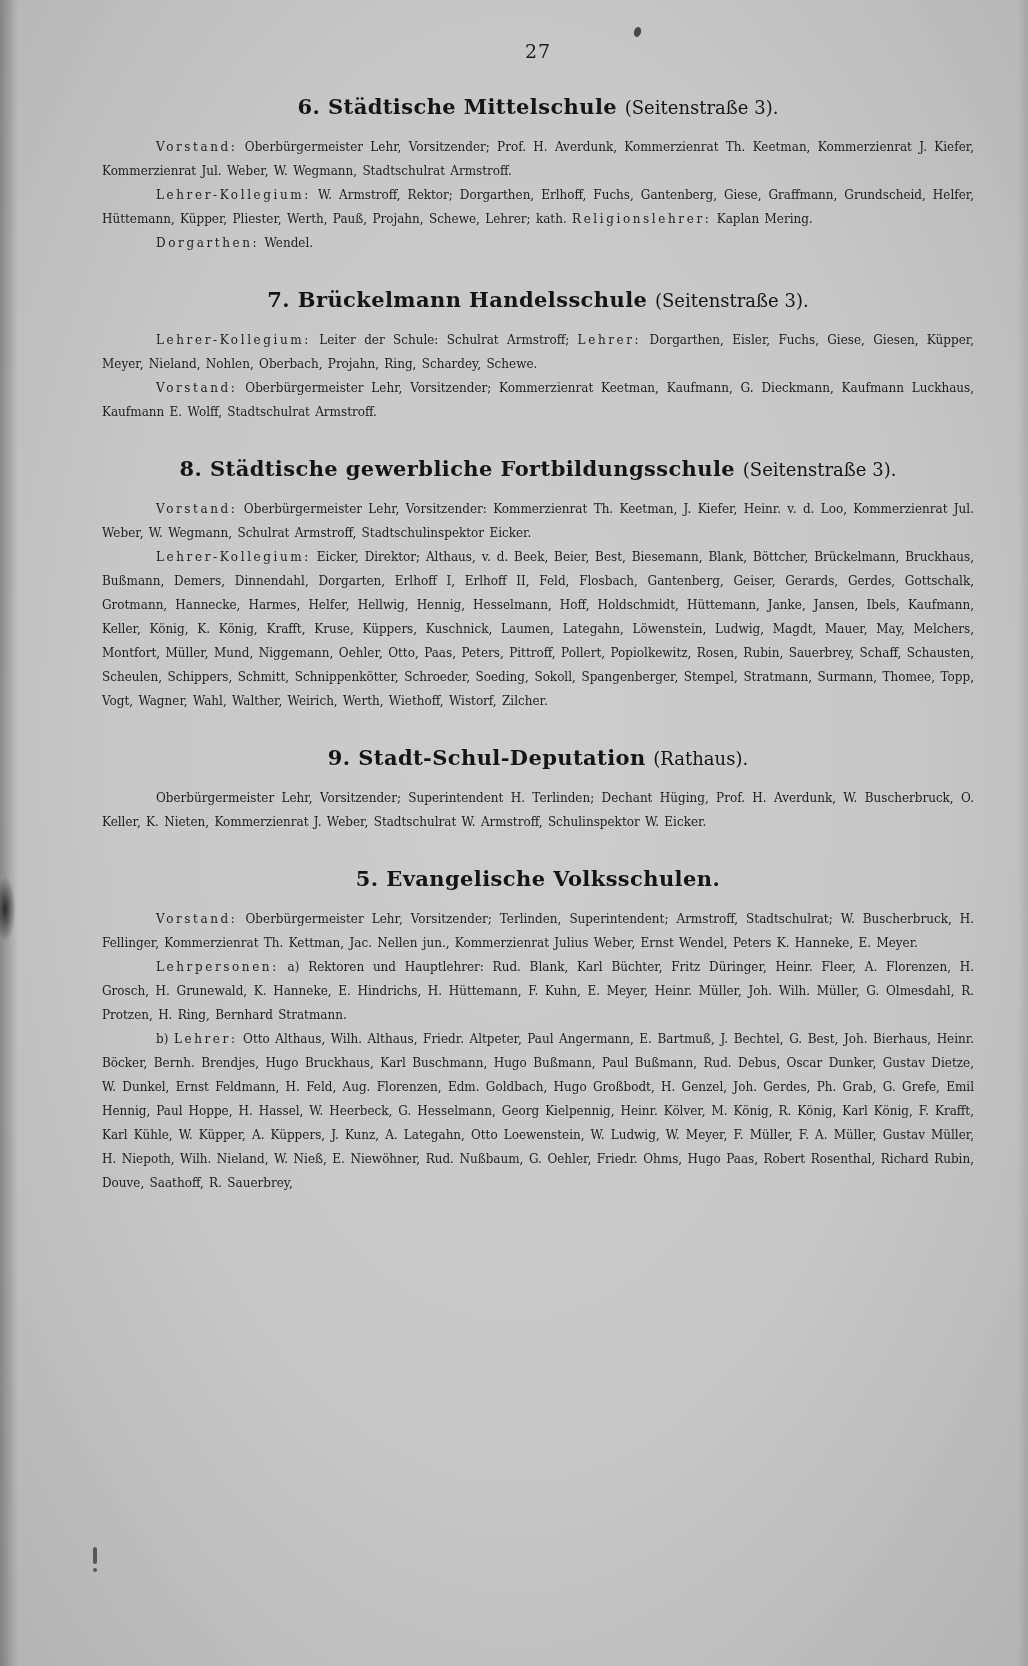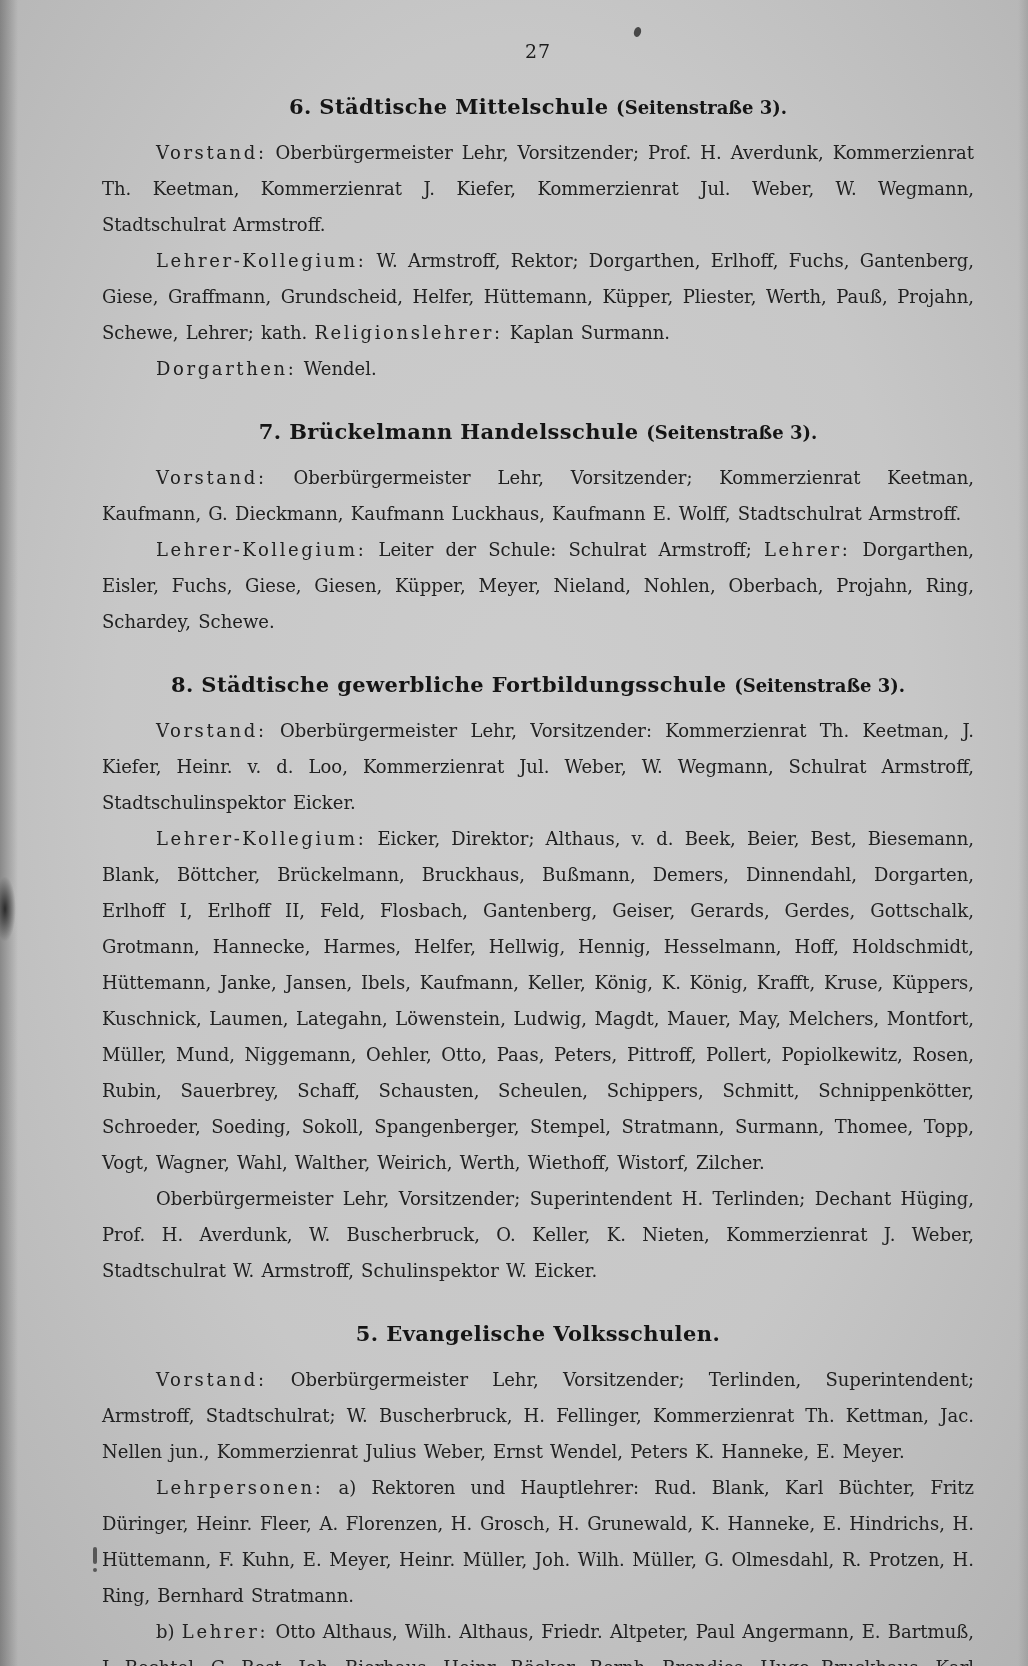--- a/index.html
+++ b/index.html
@@ -40,24 +40,24 @@
   .mark-bottom::after {
     content: ""; position: absolute; left: 0; top: 21px; width: 4px; height: 4px;
     border-radius: 50%; background: rgba(45,45,45,0.7);
   }
   .content { position: relative; padding: 40px 54px 0 54px; }
   .pagenum { text-align: center; font-size: 19px; letter-spacing: 1px; color: #1c1c1c; }
   .heading {
     text-align: center; font-weight: bold; font-size: 21px;
     margin: 32px 0 16px; color: #151515; letter-spacing: 0.4px;
   }
-  .heading .hsuffix { font-weight: bold; font-size: 18px; letter-spacing: 0; }
+  .heading .hsuffix { font-weight: normal; font-size: 18px; letter-spacing: 0; }
   .para {
     margin: 0; text-align: justify; text-indent: 54px;
-    font-size: 18px; line-height: 36px; word-spacing: 1.5px;
+    font-size: 12px; line-height: 24px; word-spacing: 1.5px;
   }
   .sperr { letter-spacing: 2.6px; }
 </style>
 </head>
 <body>
 
 <div class="page">
   <div class="edge-left"></div>
   <div class="edge-right"></div>
   <div class="blob"></div>
@@ -67,45 +67,50 @@
   <div class="content">
     <div class="pagenum">27</div>
 
     <section>
       <h2 class="heading">
         <span class="hnum">6.</span>
         <span class="htitle">Städtische Mittelschule</span>
         <span class="hsuffix">(Seitenstraße 3).</span>
       </h2>
       <p class="para"><span class="sperr">Vorstand:</span><span> Oberbürgermeister Lehr, Vorsitzender; Prof. H. Averdunk, Kommerzienrat Th. Keetman, Kommerzienrat J. Kiefer, Kommerzienrat Jul. Weber, W. Wegmann, Stadtschulrat Armstroff.</span></p>
-      <p class="para"><span class="sperr">Lehrer-Kollegium:</span><span> W. Armstroff, Rektor; Dorgarthen, Erlhoff, Fuchs, Gantenberg, Giese, Graffmann, Grundscheid, Helfer, Hüttemann, Küpper, Pliester, Werth, Pauß, Projahn, Schewe, Lehrer; kath. </span><span class="sperr">Religionslehrer:</span><span> Kaplan Surmann.</span></p>
+      <p class="para"><span class="sperr">Lehrer-Kollegium:</span><span> W. Armstroff, Rektor; Dorgarthen, Erlhoff, Fuchs, Gantenberg, Giese, Graffmann, Grundscheid, Helfer, Hüttemann, Küpper, Pliester, Werth, Pauß, Projahn, Schewe, Lehrer; kath. </span><span class="sperr">Religionslehrer:</span><span> Kaplan Mering.</span></p>
       <p class="para"><span class="sperr">Dorgarthen:</span><span> Wendel.</span></p>
     </section>
 
     <section>
       <h2 class="heading">
         <span class="hnum">7.</span>
         <span class="htitle">Brückelmann Handelsschule</span>
         <span class="hsuffix">(Seitenstraße 3).</span>
       </h2>
+      <p class="para"><span class="sperr">Lehrer-Kollegium:</span><span> Leiter der Schule: Schulrat Armstroff; </span><span class="sperr">Lehrer:</span><span> Dorgarthen, Eisler, Fuchs, Giese, Giesen, Küpper, Meyer, Nieland, Nohlen, Oberbach, Projahn, Ring, Schardey, Schewe.</span></p>
       <p class="para"><span class="sperr">Vorstand:</span><span> Oberbürgermeister Lehr, Vorsitzender; Kommerzienrat Keetman, Kaufmann, G. Dieckmann, Kaufmann Luckhaus, Kaufmann E. Wolff, Stadtschulrat Armstroff.</span></p>
-      <p class="para"><span class="sperr">Lehrer-Kollegium:</span><span> Leiter der Schule: Schulrat Armstroff; </span><span class="sperr">Lehrer:</span><span> Dorgarthen, Eisler, Fuchs, Giese, Giesen, Küpper, Meyer, Nieland, Nohlen, Oberbach, Projahn, Ring, Schardey, Schewe.</span></p>
     </section>
 
     <section>
       <h2 class="heading">
         <span class="hnum">8.</span>
         <span class="htitle">Städtische gewerbliche Fortbildungsschule</span>
         <span class="hsuffix">(Seitenstraße 3).</span>
       </h2>
       <p class="para"><span class="sperr">Vorstand:</span><span> Oberbürgermeister Lehr, Vorsitzender: Kommerzienrat Th. Keetman, J. Kiefer, Heinr. v. d. Loo, Kommerzienrat Jul. Weber, W. Wegmann, Schulrat Armstroff, Stadtschulinspektor Eicker.</span></p>
       <p class="para"><span class="sperr">Lehrer-Kollegium:</span><span> Eicker, Direktor; Althaus, v. d. Beek, Beier, Best, Biesemann, Blank, Böttcher, Brückelmann, Bruckhaus, Bußmann, Demers, Dinnendahl, Dorgarten, Erlhoff I, Erlhoff II, Feld, Flosbach, Gantenberg, Geiser, Gerards, Gerdes, Gottschalk, Grotmann, Hannecke, Harmes, Helfer, Hellwig, Hennig, Hesselmann, Hoff, Holdschmidt, Hüttemann, Janke, Jansen, Ibels, Kaufmann, Keller, König, K. König, Krafft, Kruse, Küppers, Kuschnick, Laumen, Lategahn, Löwenstein, Ludwig, Magdt, Mauer, May, Melchers, Montfort, Müller, Mund, Niggemann, Oehler, Otto, Paas, Peters, Pittroff, Pollert, Popiolkewitz, Rosen, Rubin, Sauerbrey, Schaff, Schausten, Scheulen, Schippers, Schmitt, Schnippenkötter, Schroeder, Soeding, Sokoll, Spangenberger, Stempel, Stratmann, Surmann, Thomee, Topp, Vogt, Wagner, Wahl, Walther, Weirich, Werth, Wiethoff, Wistorf, Zilcher.</span></p>
     </section>
 
     <section>
+      <h2 class="heading">
+        <span class="hnum">9.</span>
+        <span class="htitle">Stadt-Schul-Deputation</span>
+        <span class="hsuffix">(Rathaus).</span>
+      </h2>
       <p class="para"><span>Oberbürgermeister Lehr, Vorsitzender; Superintendent H. Terlinden; Dechant Hüging, Prof. H. Averdunk, W. Buscherbruck, O. Keller, K. Nieten, Kommerzienrat J. Weber, Stadtschulrat W. Armstroff, Schulinspektor W. Eicker.</span></p>
     </section>
 
     <section>
       <h2 class="heading">
         <span class="hnum">5.</span>
         <span class="htitle">Evangelische Volksschulen.</span>
         <span class="hsuffix"></span>
       </h2>
       <p class="para"><span class="sperr">Vorstand:</span><span> Oberbürgermeister Lehr, Vorsitzender; Terlinden, Superintendent; Armstroff, Stadtschulrat; W. Buscherbruck, H. Fellinger, Kommerzienrat Th. Kettman, Jac. Nellen jun., Kommerzienrat Julius Weber, Ernst Wendel, Peters K. Hanneke, E. Meyer.</span></p>

